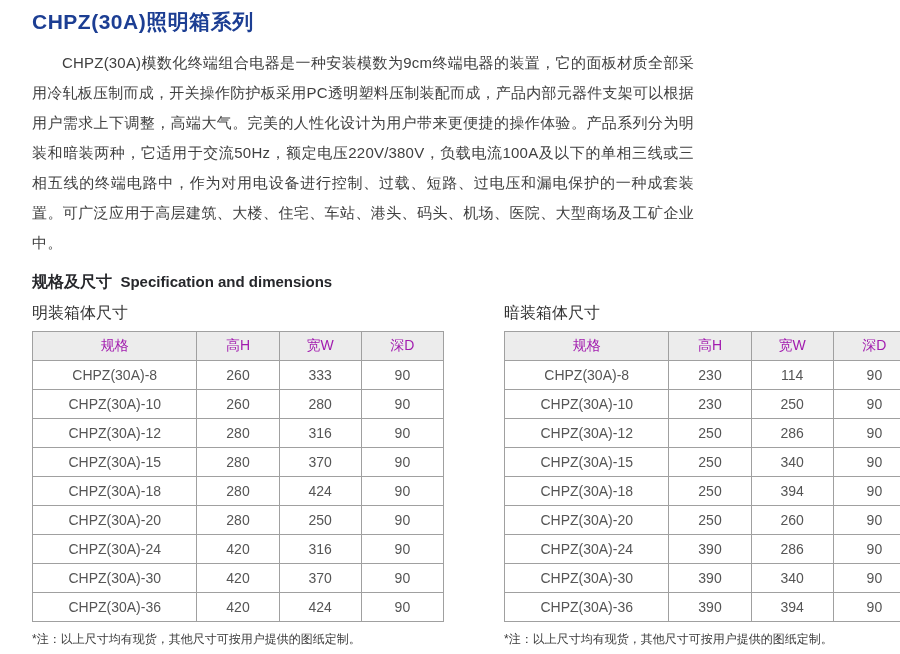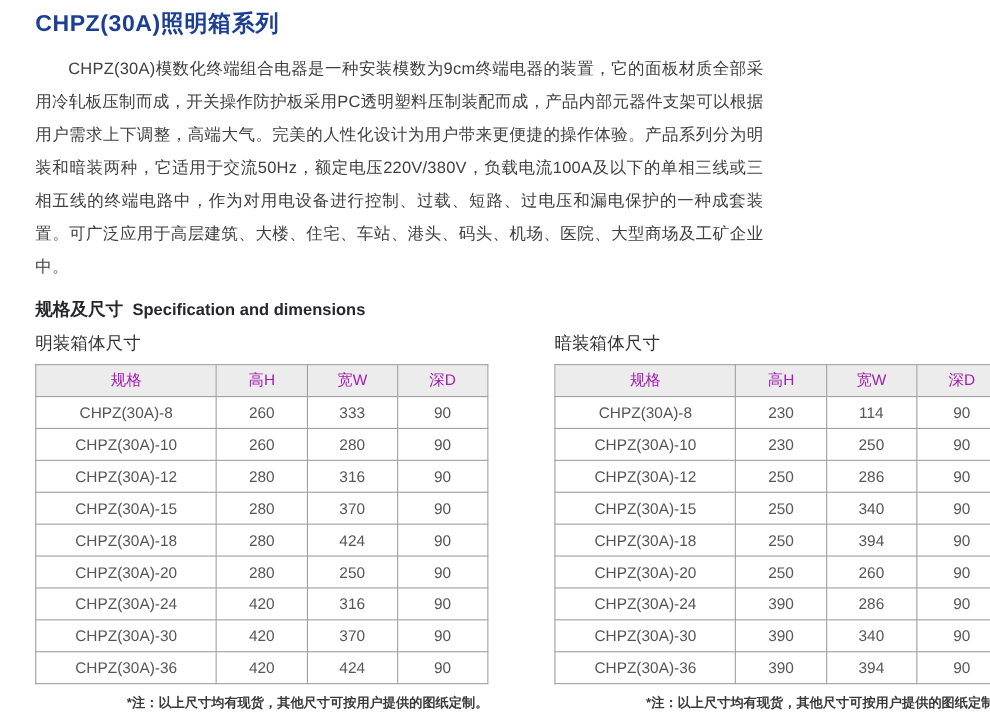--- a/index.html
+++ b/index.html
@@ -69,23 +69,22 @@
     font-weight:normal;
     overflow:hidden;
     white-space:nowrap;
   }
   thead th{background:var(--table-header-bg);color:#a21caf;margin-left:31px;}
   col.spec-col{width:40%;}
   col.dim-col{width:20%;}
   .table-note{
     margin:9px 0 0 0;
     font-size:12px;line-height:16px;
-    font-weight:bold;
+    font-weight:normal;
     color:#3a3a3a;
-    text-align:right;
   }
 </style>
 </head>
 <body>
 
 <div class="page">
 
   <h1 class="page-title">CHPZ(30A)照明箱系列</h1>
 
 

